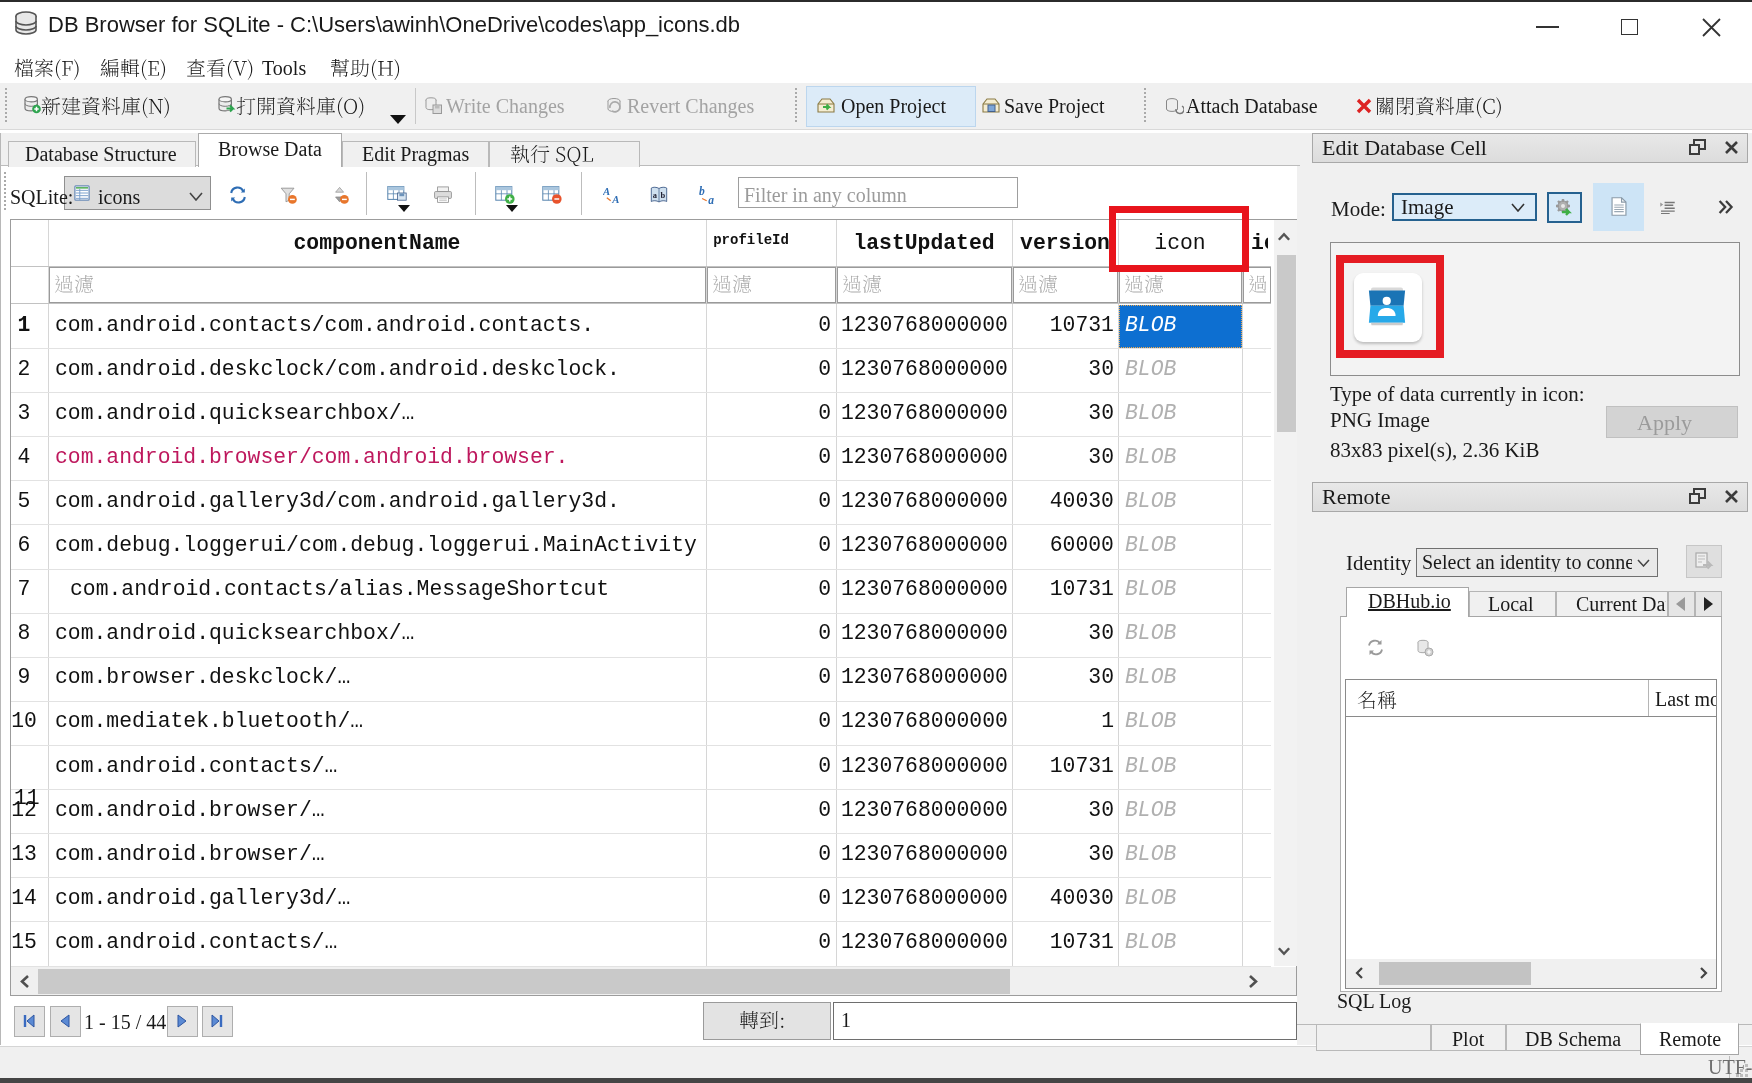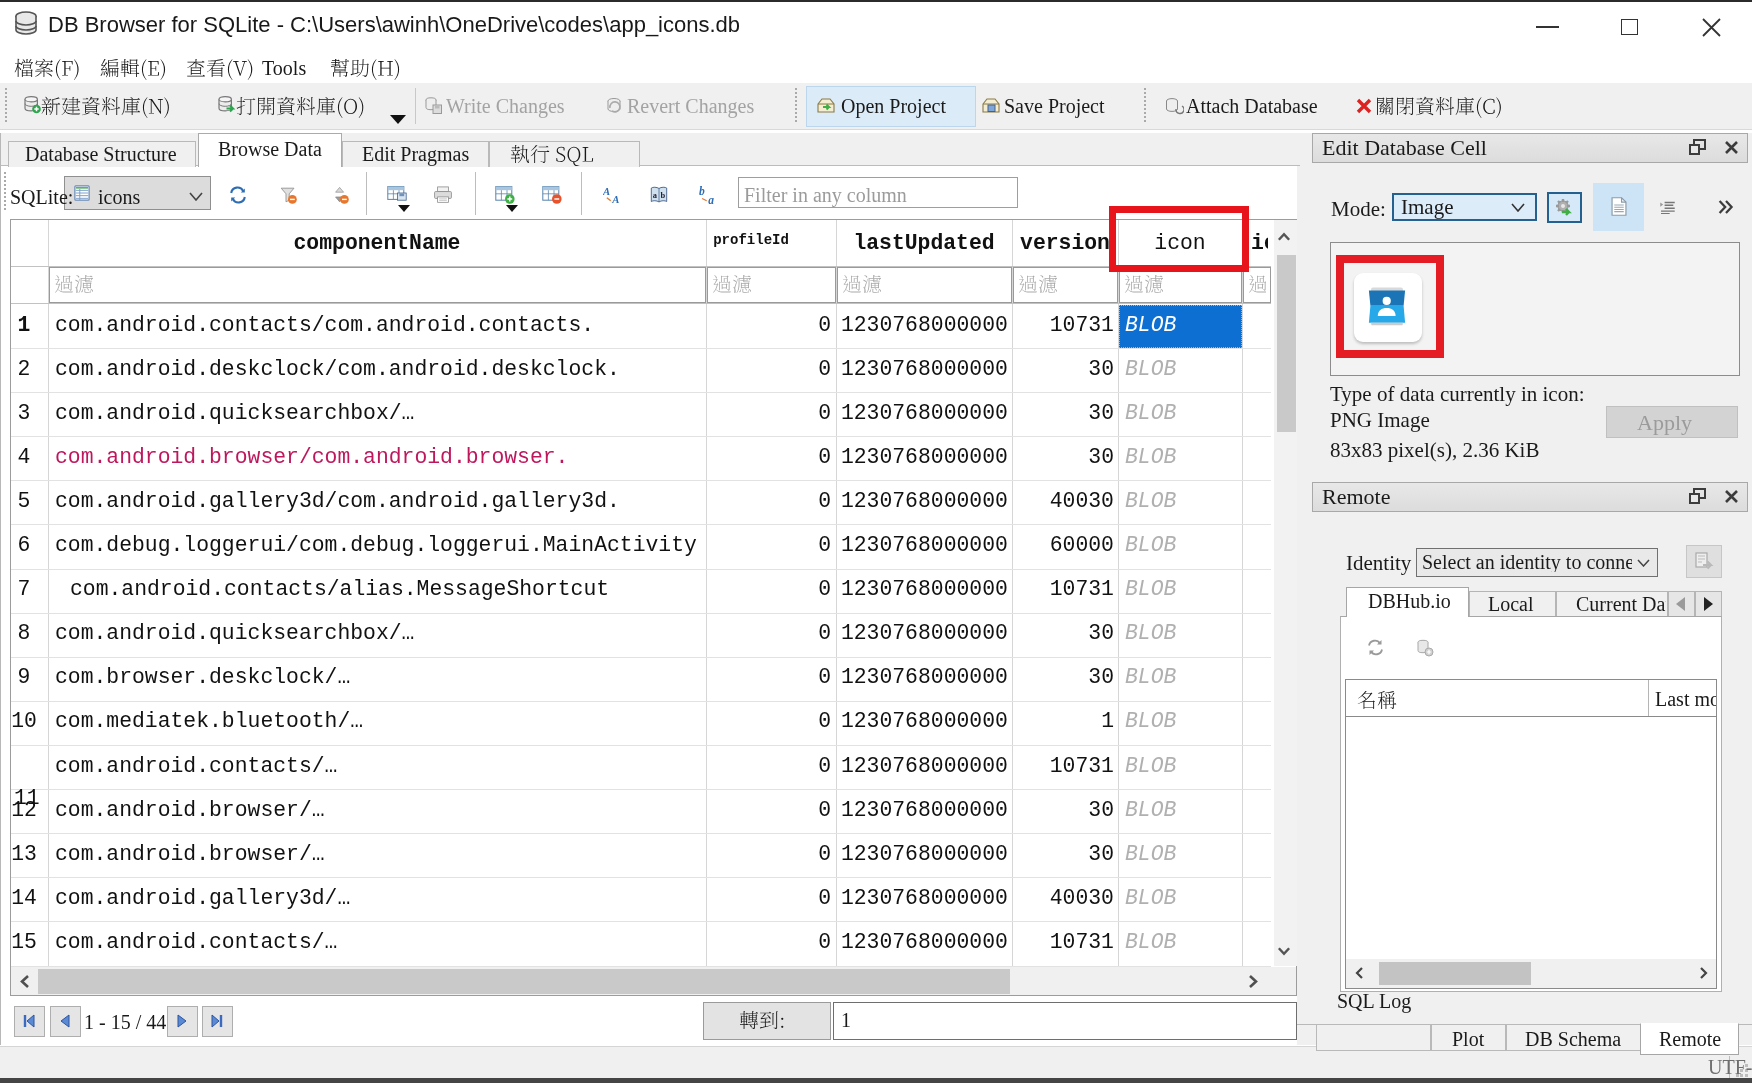--- a/index.html
+++ b/index.html
@@ -574,21 +574,21 @@
   </div>
 <div class="a " style="left:1686px;top:545px;width:36px;height:33px;background:#dfdfdf;border:1px solid #c6c6c6;"></div>
 <div class="a" style="left:1694px;top:551px;">
     <svg width="20" height="20" viewBox="0 0 20 20">
       <rect x="2" y="2" width="11" height="14" fill="#eee" stroke="#aaa" stroke-width="1.2"></rect>
       <path d="M4 5h7M4 8h7M4 11h4" stroke="#bbb"></path>
       <path d="M9 14h8l-3.5-3.5M17 14l-3.5 3.5" stroke="#b9b9b9" stroke-width="2" fill="none"></path>
     </svg>
   </div>
 <div class="a " style="left:1346px;top:587px;width:123px;height:30px;background:#fff;border:1px solid #a6a6a6;border-bottom:none;z-index:3;"></div>
-<div class="a" style="z-index:6;left:1368px;top:591px;font-family:'Liberation Serif',serif;font-size:20px;color:#1a1a1a;white-space:nowrap;line-height:1;">DBHub.io</div>
+<div class="a" style="z-index:6;left:1368px;top:591px;font-family:'Liberation Serif',serif;font-size:20px;color:#1a1a1a;white-space:nowrap;line-height:1;text-decoration:underline;">DBHub.io</div>
 <div class="a " style="left:1469px;top:591px;width:87px;height:26px;background:#f0f0f0;border:1px solid #b5b5b5;border-bottom:none;"></div>
 <div class="a" style="z-index:6;left:1488px;top:594px;font-family:'Liberation Serif',serif;font-size:20px;color:#1a1a1a;white-space:nowrap;line-height:1;">Local</div>
 <div class="a " style="left:1556px;top:591px;width:112px;height:26px;background:#f0f0f0;border:1px solid #b5b5b5;border-bottom:none;"></div>
 <div class="a" style="z-index:6;left:1576px;top:594px;font-family:'Liberation Serif',serif;font-size:20px;color:#1a1a1a;white-space:nowrap;line-height:1;overflow:hidden;width:90px;">Current Dat</div>
 <div class="a " style="left:1668px;top:591px;width:27px;height:26px;background:#e6e6e6;border:1px solid #b5b5b5;"></div>
 <div class="a" style="left:1676px;top:597px;width:0;height:0;border-top:7px solid transparent;border-bottom:7px solid transparent;border-right:9px solid #9a9a9a;"></div>
 <div class="a " style="left:1695px;top:591px;width:27px;height:26px;background:#e6e6e6;border:1px solid #b5b5b5;"></div>
 <div class="a" style="left:1704px;top:597px;width:0;height:0;border-top:7px solid transparent;border-bottom:7px solid transparent;border-left:9px solid #222;"></div>
 <div class="a " style="left:1340px;top:616px;width:382px;height:376px;background:#fff;border:1px solid #b0b0b0;border-top:1px solid #a6a6a6;"></div>
 <div class="a" style="left:1366px;top:638px;">

